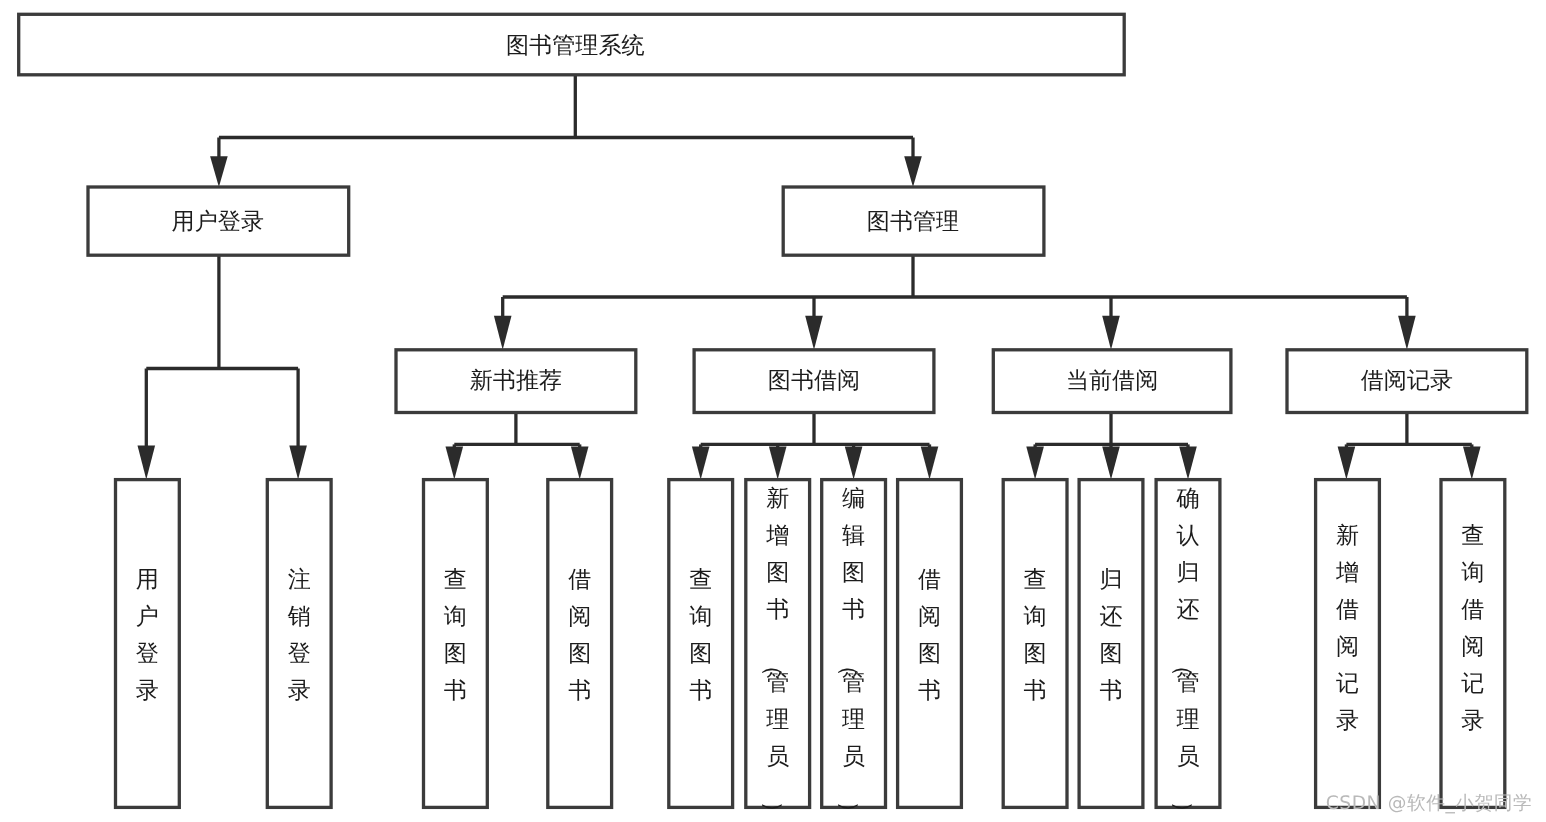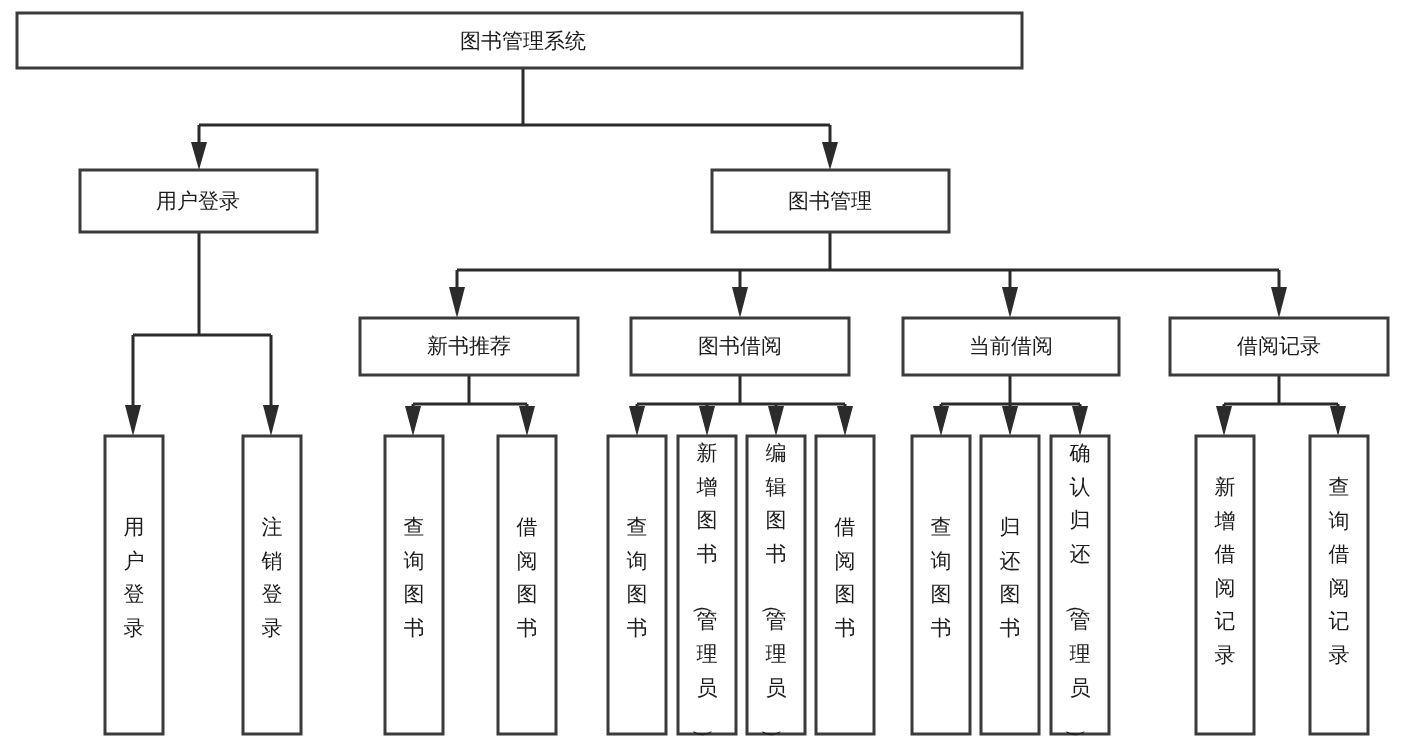--- a/index.html
+++ b/index.html
@@ -238,13 +238,14 @@
       <rect class="leaf-box" x="1196" y="436" width="58" height="298"></rect>
       <text class="vlabel" x="1225" y="494"><tspan x="1225" y="494">新</tspan><tspan x="1225" y="527.5">增</tspan><tspan x="1225" y="561">借</tspan><tspan x="1225" y="594.5">阅</tspan><tspan x="1225" y="628">记</tspan><tspan x="1225" y="661.5">录</tspan></text>
     </g>
     <g>
       <rect class="leaf-box" x="1310" y="436" width="58" height="298"></rect>
       <text class="vlabel" x="1339" y="494"><tspan x="1339" y="494">查</tspan><tspan x="1339" y="527.5">询</tspan><tspan x="1339" y="561">借</tspan><tspan x="1339" y="594.5">阅</tspan><tspan x="1339" y="628">记</tspan><tspan x="1339" y="661.5">录</tspan></text>
     </g>
 
   </svg>
 
+  <div class="watermark">CSDN @软件_小贺同学</div>
 </div>
 
 </body></html>

